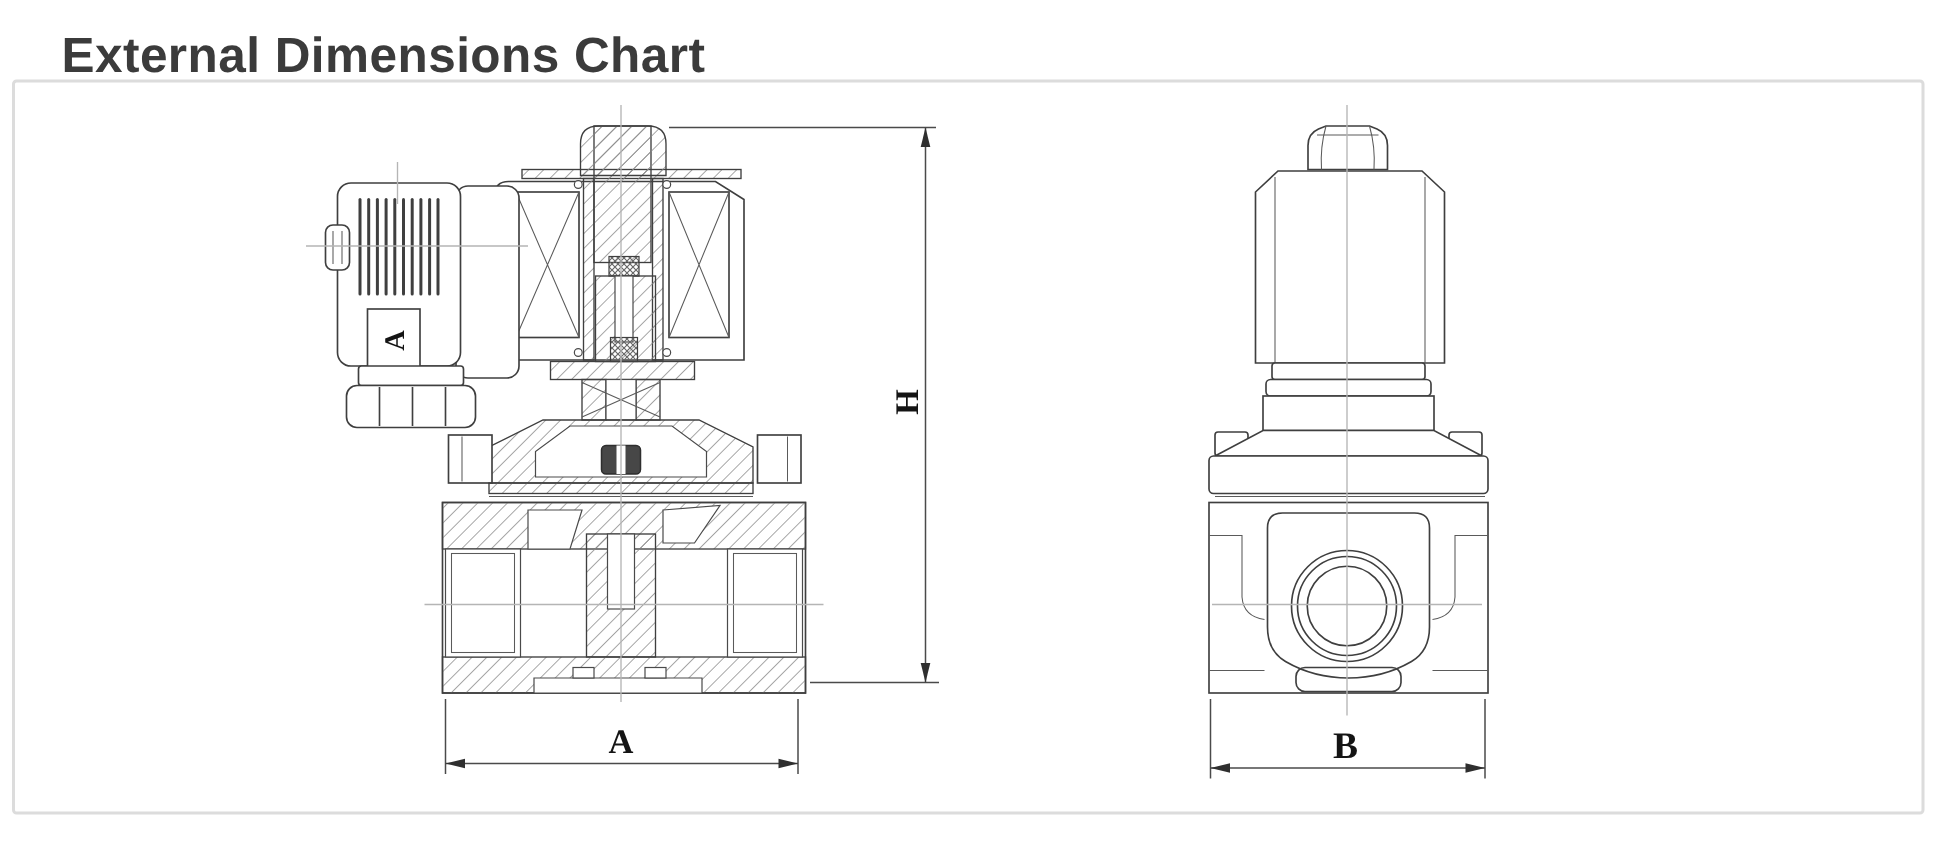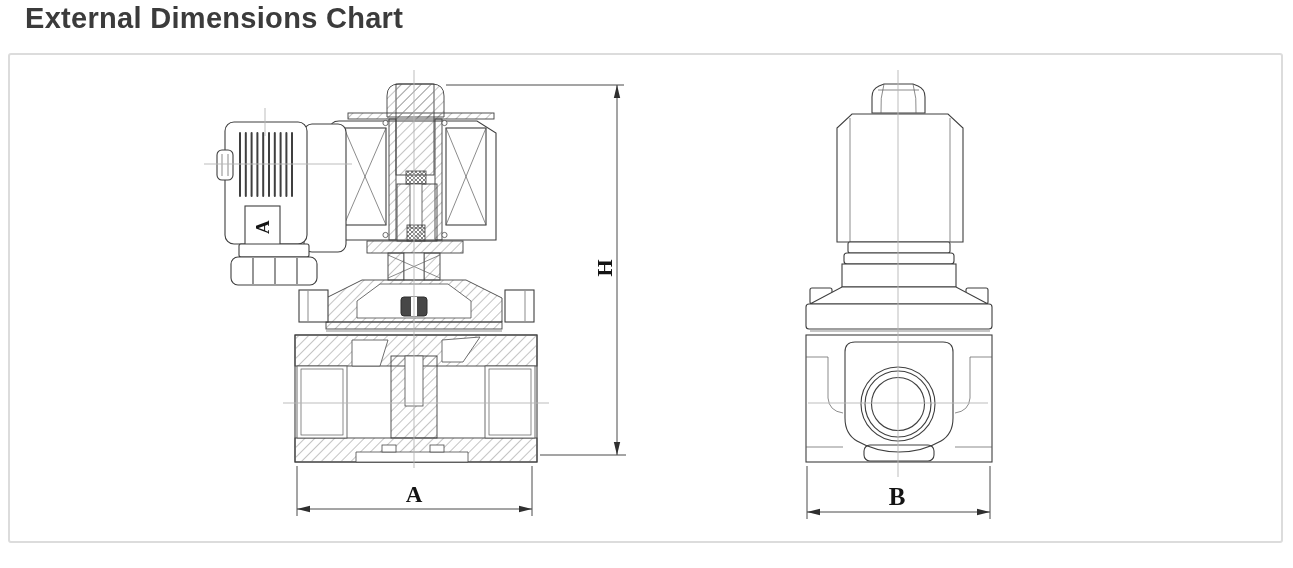--- a/index.html
+++ b/index.html
@@ -1,22 +1,22 @@
 <!DOCTYPE html>
 <html><head>
 <meta charset="utf-8">
 <style>
   html,body{margin:0;padding:0;}
   body{
     width:1293px;height:568px;position:relative;overflow:hidden;
     background:#ffffff;font-family:"Liberation Sans",sans-serif;
   }
   .page-title{
-    position:absolute;left:25px;top:2px;margin:0;
-    font-size:29px;font-weight:bold;color:#3b3b3b;letter-spacing:.3px;
+    position:absolute;left:25px;top:2px;margin:16px;
+    font-size:33px;font-weight:bold;color:#3b3b3b;letter-spacing:.3px;
   }
   .frame{
     position:absolute;left:8px;top:53px;width:1275px;height:490px;
     box-sizing:border-box;border:2px solid #dcdcdc;border-radius:3px;background:#fff;
   }
   svg.drawing{position:absolute;left:0;top:0;}
   
   .ol{fill:#ffffff;stroke:#3f3f3f;stroke-width:1.1;}
   .ln{fill:none;stroke:#3f3f3f;stroke-width:1.1;}
   .thin{fill:none;stroke:#5a5a5a;stroke-width:0.7;}

